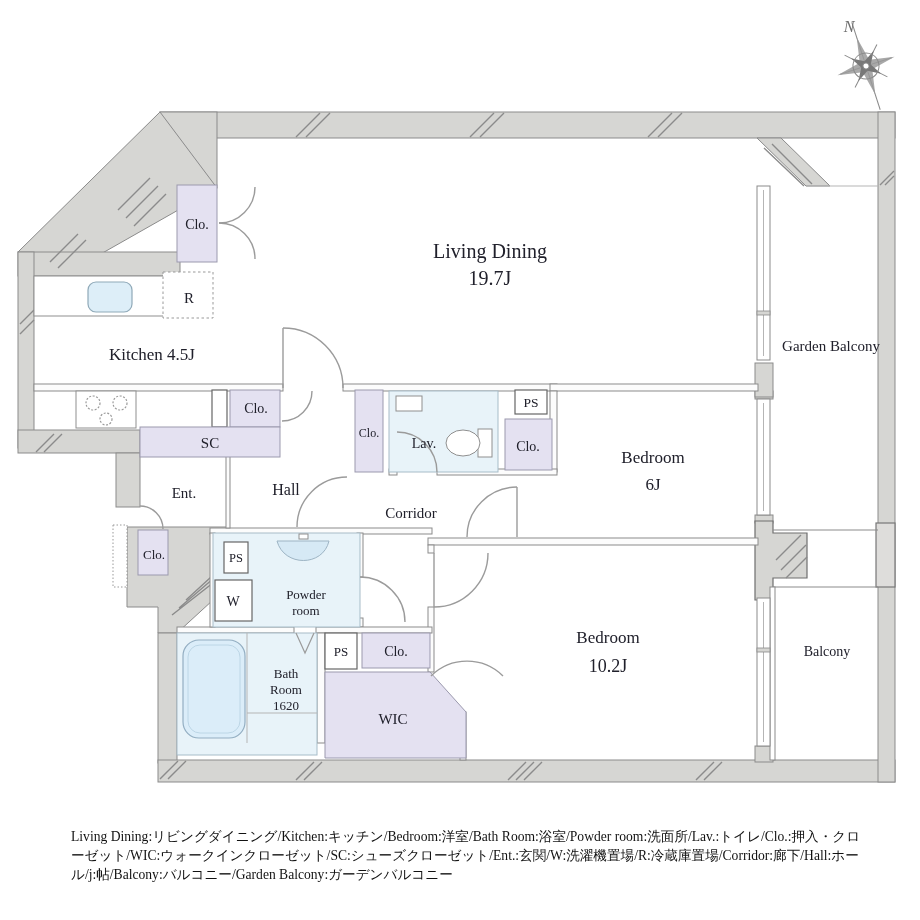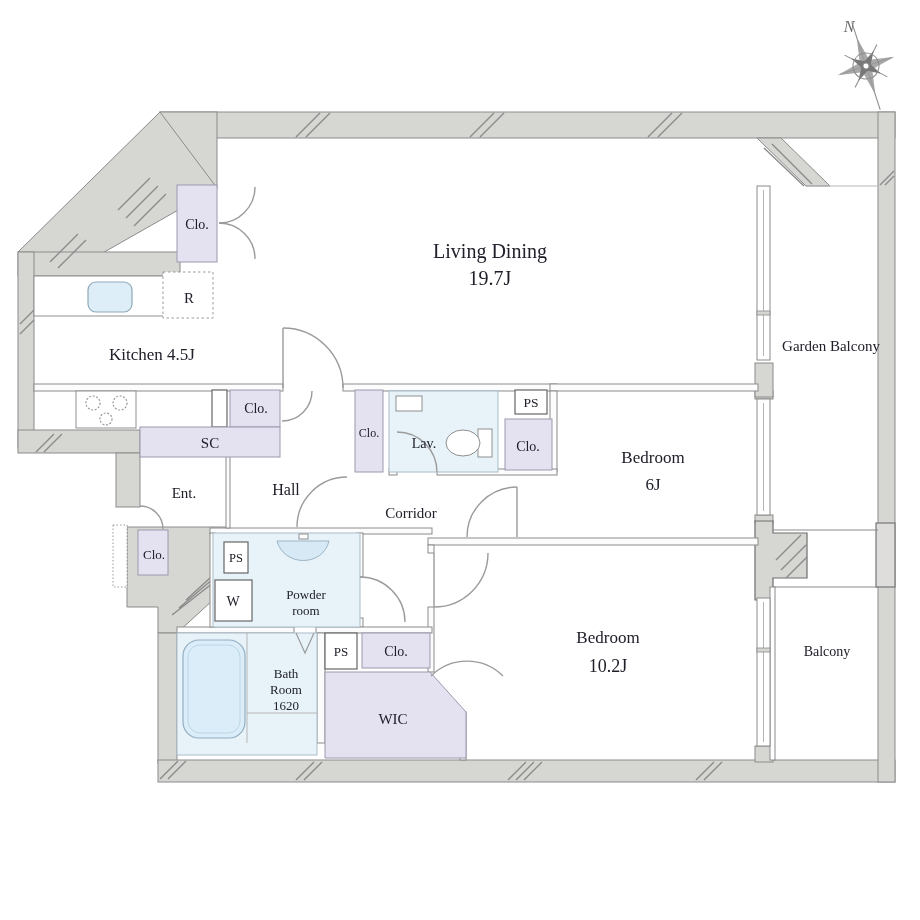--- a/index.html
+++ b/index.html
@@ -220,13 +220,14 @@
       <line x1="-17" y1="17" x2="17" y2="-17"></line>
       <polygon points="0,-30 5,-5 30,0 5,5 0,30 -5,5 -30,0 -5,-5" fill="#9a9a9a" stroke="none" opacity="0.85"></polygon>
       <polygon transform="rotate(45)" points="0,-17 3.5,-3.5 17,0 3.5,3.5 0,17 -3.5,3.5 -17,0 -3.5,-3.5" fill="#787878" stroke="none"></polygon>
       <circle r="13" fill="none"></circle>
       <circle r="3" fill="#ffffff"></circle>
     </g>
     <text x="849" y="32" font-size="16" font-style="italic" fill="#6f6f6f" text-anchor="middle">N</text>
   </g>
 </svg>
 
+  <div id="legend">Living Dining:リビングダイニング/Kitchen:キッチン/Bedroom:洋室/Bath Room:浴室/Powder room:洗面所/Lav.:トイレ/Clo.:押入・クローゼット/WIC:ウォークインクローゼット/SC:シューズクローゼット/Ent.:玄関/W:洗濯機置場/R:冷蔵庫置場/Corridor:廊下/Hall:ホール/j:帖/Balcony:バルコニー/Garden Balcony:ガーデンバルコニー</div>
 </div>
 
 </body></html>

